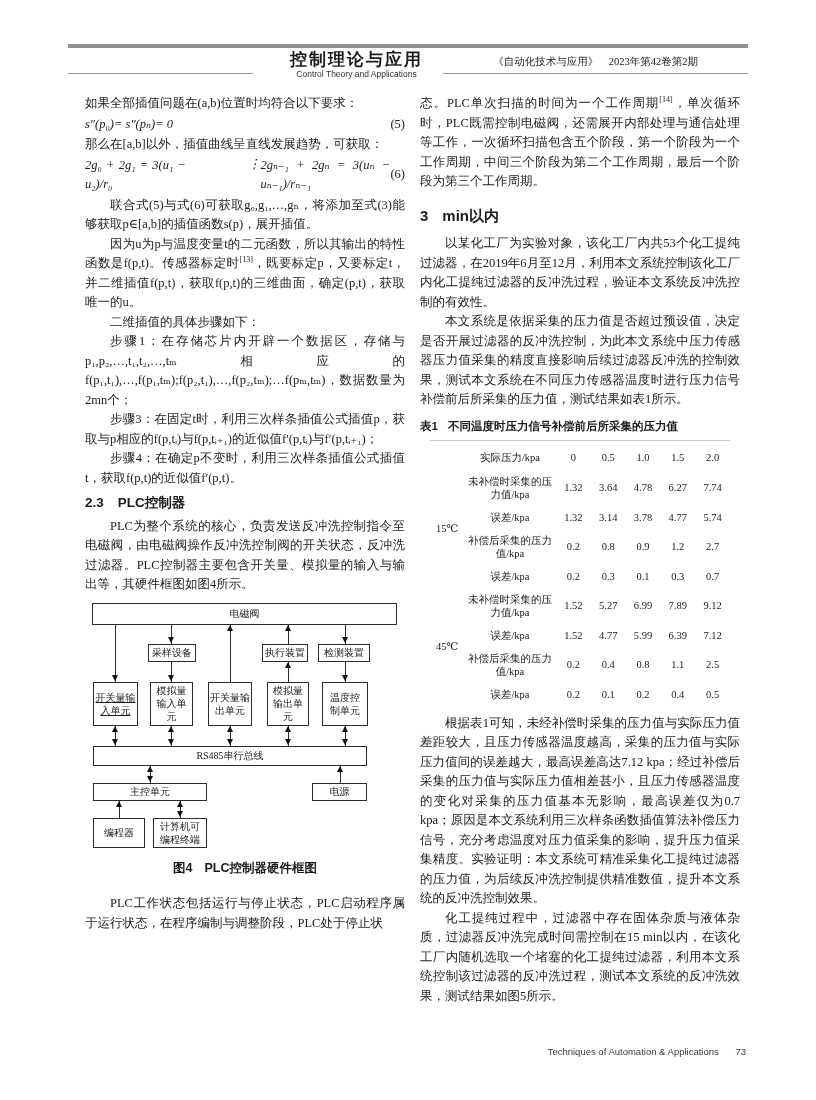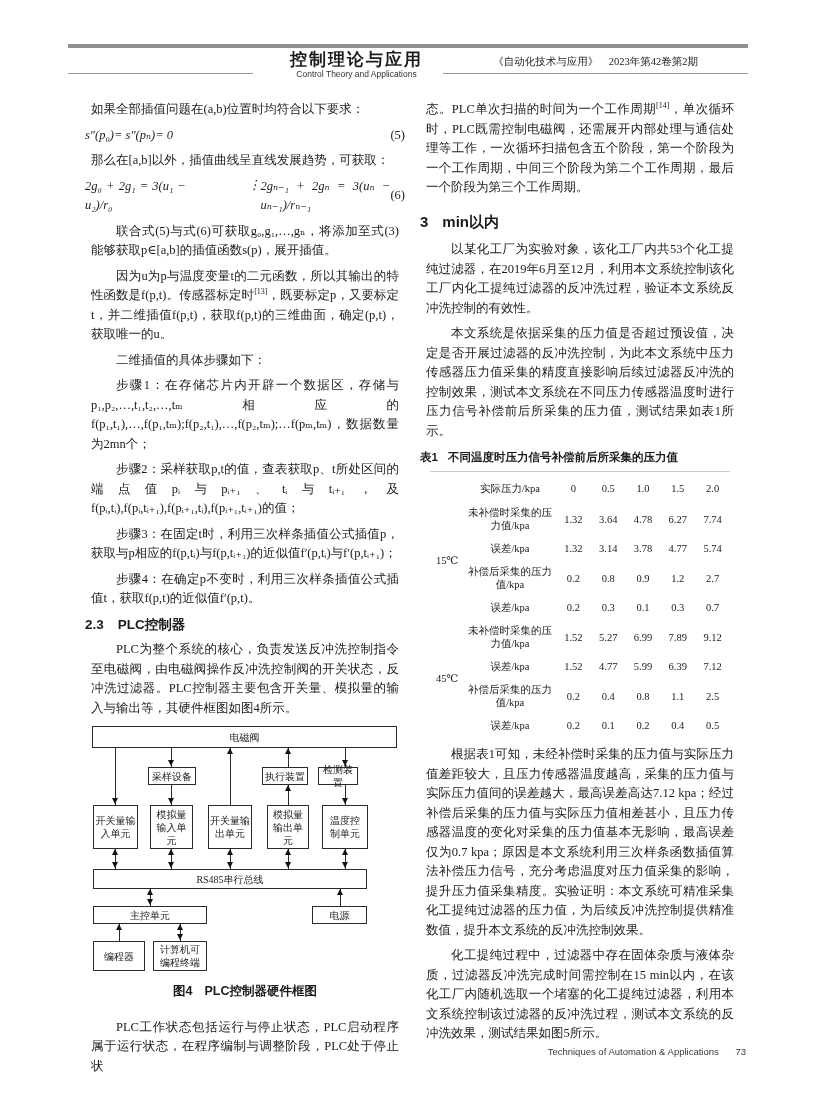--- a/index.html
+++ b/index.html
@@ -10,21 +10,21 @@
   .head-rule{position:absolute;left:0;right:0;top:0;height:4px;background:#8f8f8f;}
   .head-left{position:absolute;left:0;bottom:8px;width:185px;border-bottom:1.5px solid #9b9b9b;}
   .head-center{position:absolute;left:186px;top:7px;width:205px;text-align:center;}
   .jt-cn{font-family:"Liberation Sans","DejaVu Sans",sans-serif;font-weight:bold;font-size:17px;letter-spacing:2px;line-height:18px;}
   .jt-en{font-family:"Liberation Sans","DejaVu Sans",sans-serif;font-size:8.5px;color:#333;line-height:10px;}
   .head-right{position:absolute;right:0;bottom:8px;width:305px;border-bottom:1.5px solid #9b9b9b;
               padding-bottom:4px;text-align:center;font-size:10.5px;color:#222;}
   
   .cols{position:absolute;left:85px;top:94px;width:655px;display:flex;gap:15px;}
   .col{width:320px;font-size:12.5px;line-height:19.5px;text-align:justify;}
-  .para{margin:6px;text-indent:2em;}
+  .para{margin:0;text-indent:2em;}
   .noind{text-indent:0;}
   sup{font-size:8px;line-height:0;}
   .math{font-style:italic;}
   .eqrow{display:flex;justify-content:space-between;align-items:center;margin:1px 0;}
   .eqnum{font-style:normal;}
   .eq6-left{display:flex;flex-direction:row;}
   .eq6-dots{padding-left:62px;line-height:16px;}
   .h23{font-family:"Liberation Sans","DejaVu Sans",sans-serif;font-weight:bold;font-size:13.5px;
        margin:5px 0 4px;text-indent:0;}
   .h3{font-family:"Liberation Sans","DejaVu Sans",sans-serif;font-weight:bold;font-size:15px;
@@ -94,36 +94,35 @@
         </span>
         <span class="eqnum">(6)</span>
       </div>
 
       <p class="para">联合式(5)与式(6)可获取g₀,g₁,…,gₙ，将添加至式(3)能够获取p∈[a,b]的插值函数s(p)，展开插值。</p>
 
       <p class="para"><span>因为u为p与温度变量t的二元函数，所以其输出的特性函数是f(p,t)。传感器标定时</span><sup>[13]</sup><span>，既要标定p，又要标定t，并二维插值f(p,t)，获取f(p,t)的三维曲面，确定(p,t)，获取唯一的u。</span></p>
 
       <p class="para">二维插值的具体步骤如下：</p>
       <p class="para">步骤1：在存储芯片内开辟一个数据区，存储与p₁,p₂,…,t₁,t₂,…,tₘ相应的f(p₁,t₁),…,f(p₁,tₘ);f(p₂,t₁),…,f(p₂,tₘ);…f(pₘ,tₘ)，数据数量为2mn个；</p>
-      <p class="para">步骤2：采样获取p,t的值，查表获取p、t所处区间的端点值pᵢ与pᵢ₊₁、tᵢ与tᵢ₊₁，及f(pᵢ,tᵢ),f(pᵢ,tᵢ₊₁),f(pᵢ₊₁,tᵢ),f(pᵢ₊₁,tᵢ₊₁)的值；</p>
       <p class="para">步骤3：在固定t时，利用三次样条插值公式插值p，获取与p相应的f(p,tᵢ)与f(p,tᵢ₊₁)的近似值f′(p,tᵢ)与f′(p,tᵢ₊₁)；</p>
       <p class="para">步骤4：在确定p不变时，利用三次样条插值公式插值t，获取f(p,t)的近似值f′(p,t)。</p>
 
       <p class="h23"><span class="hnum">2.3</span><span>PLC控制器</span></p>
 
       <p class="para">PLC为整个系统的核心，负责发送反冲洗控制指令至电磁阀，由电磁阀操作反冲洗控制阀的开关状态，反冲洗过滤器。PLC控制器主要包含开关量、模拟量的输入与输出等，其硬件框图如图4所示。</p>
 
       <div class="fig">
         <div class="fbox" style="left:7px;top:0;width:305px;height:22px;">电磁阀</div>
 
         <div class="fbox" style="left:63px;top:41px;width:48px;height:18px;">采样设备</div>
         <div class="fbox" style="left:177px;top:41px;width:46px;height:18px;">执行装置</div>
-        <div class="fbox" style="left:233px;top:41px;width:40px;height:18px;">检测装置</div>
-
-        <div class="fbox" style="left:8px;top:79px;width:45px;height:44px;padding:0 1px;">开关量输入单元</div>
+        <div class="fbox" style="left:233px;top:41px;width:52px;height:18px;">检测装置</div>
+
+        <div class="fbox" style="left:8px;top:79px;width:45px;height:44px;padding:0 1px;text-decoration:underline;">开关量输入单元</div>
         <div class="fbox" style="left:65px;top:79px;width:43px;height:44px;padding:0 1px;">模拟量输入单元</div>
         <div class="fbox" style="left:123px;top:79px;width:44px;height:44px;padding:0 1px;">开关量输出单元</div>
         <div class="fbox" style="left:182px;top:79px;width:42px;height:44px;padding:0 1px;">模拟量输出单元</div>
         <div class="fbox" style="left:237px;top:79px;width:46px;height:44px;padding:0 4px;">温度控制单元</div>
 
         <div class="fbox" style="left:8px;top:143px;width:274px;height:20px;">RS485串行总线</div>
 
         <div class="fbox" style="left:8px;top:180px;width:114px;height:18px;">主控单元</div>
         <div class="fbox" style="left:227px;top:180px;width:55px;height:18px;">电源</div>
 

